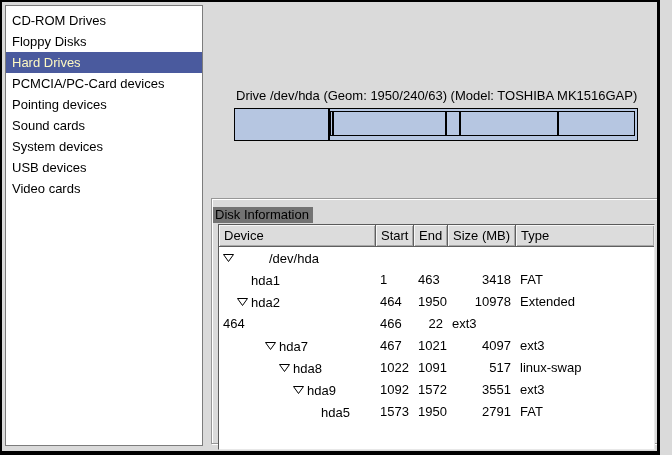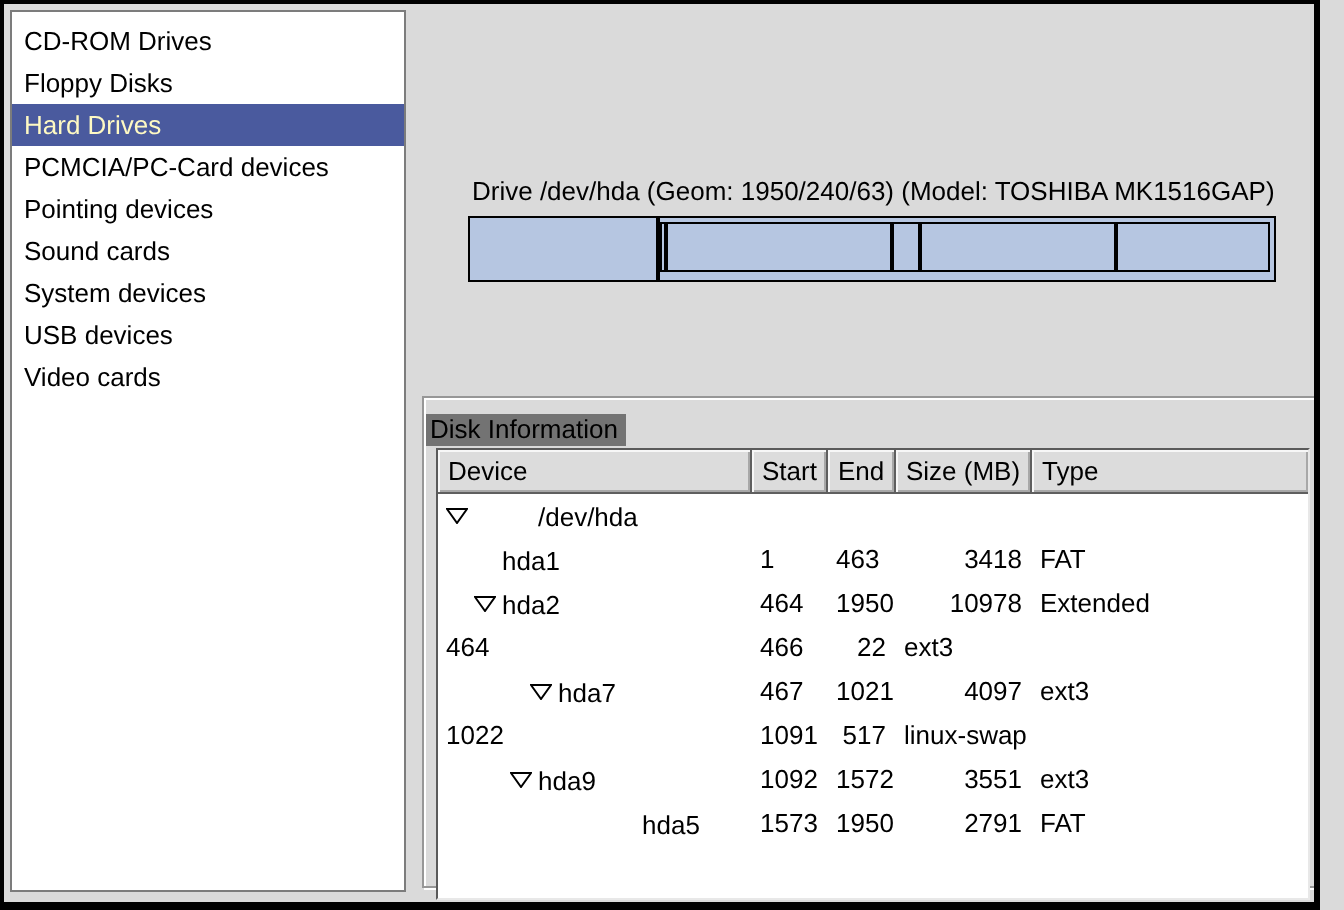--- a/index.html
+++ b/index.html
@@ -110,21 +110,21 @@
   .cell.size { text-align:right; padding-right:5px; }
   .cell.type { padding-left:4px; }
   .exp { display:inline-block; width:11px; height:8px; margin-right:3px; flex:0 0 11px; }
   .exp svg { display:block; }
   .noexp-pad { display:inline-block; width:14px; flex:0 0 14px; }
   .lvl0 { padding-left:4px;gap:32px; }
   .lvl1 { padding-left:18px; }
   .lvl2 { padding-left:32px; }
   .lvl3 { padding-left:46px; }
   .lvl4 { padding-left:60px; }
-  .lvl5 { padding-left:36px; }
+  .lvl5 { padding-left:74px; }
   .lvl6 { padding-left:88px; }
 </style>
 </head>
 <body>
 
 <div class="window">
 
   <div class="sidebar">
     <div class="side-item">CD-ROM Drives</div>
     <div class="side-item">Floppy Disks</div>
@@ -217,20 +217,28 @@
             </span>
           <span>hda7</span>
         </div>
         <div class="cell num">467</div>
         <div class="cell num">1021</div>
         <div class="cell size">4097</div>
         <div class="cell type">ext3</div>
       </div>
 
       <div class="grid-row">
+        <div class="cell dev lvl4">
+          <span class="exp">
+              <svg width="11" height="8" viewBox="0 0 11 8">
+                <polygon points="0.5,0.5 10.5,0.5 5.5,7.5" fill="#fff" stroke="#000"></polygon>
+              </svg>
+            </span>
+          <span>hda8</span>
+        </div>
         <div class="cell num">1022</div>
         <div class="cell num">1091</div>
         <div class="cell size">517</div>
         <div class="cell type">linux-swap</div>
       </div>
 
       <div class="grid-row">
         <div class="cell dev lvl5">
           <span class="exp">
               <svg width="11" height="8" viewBox="0 0 11 8">

